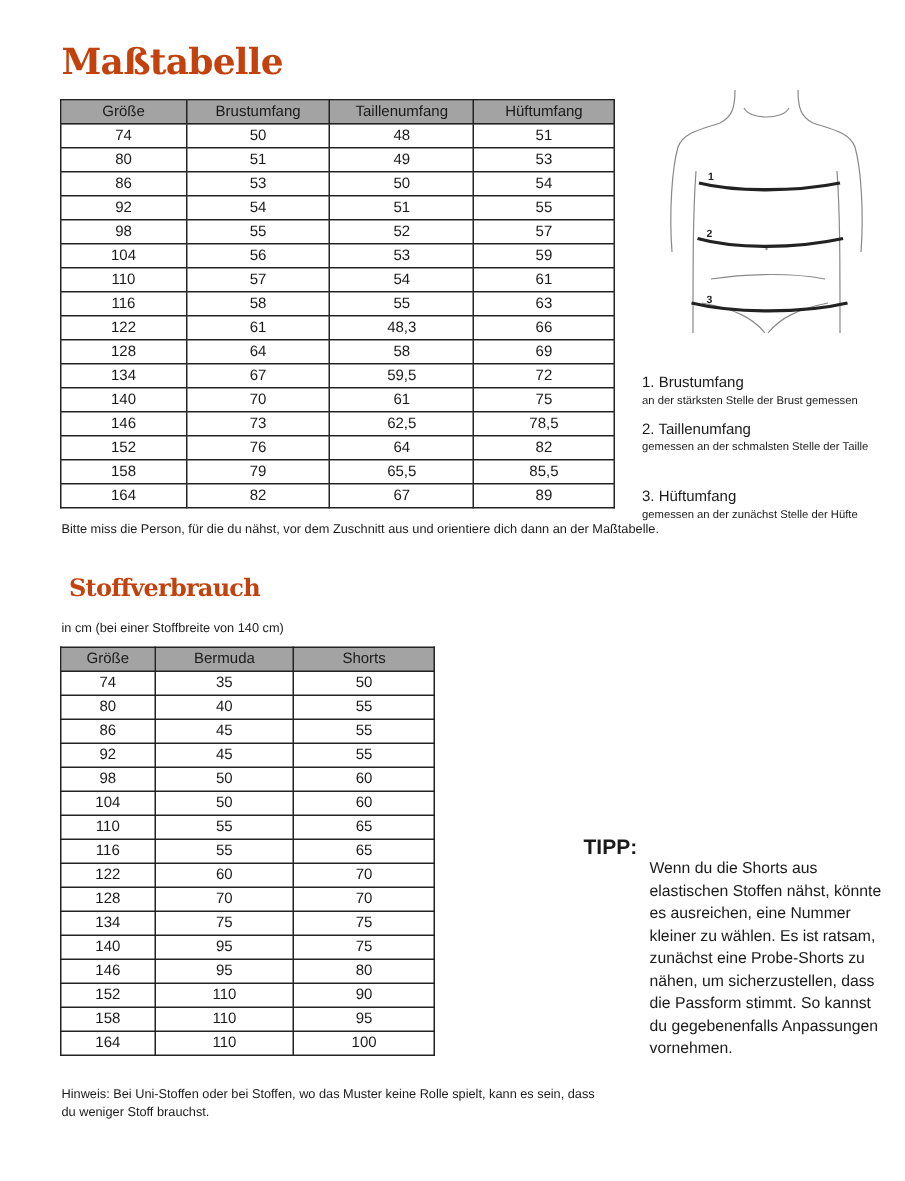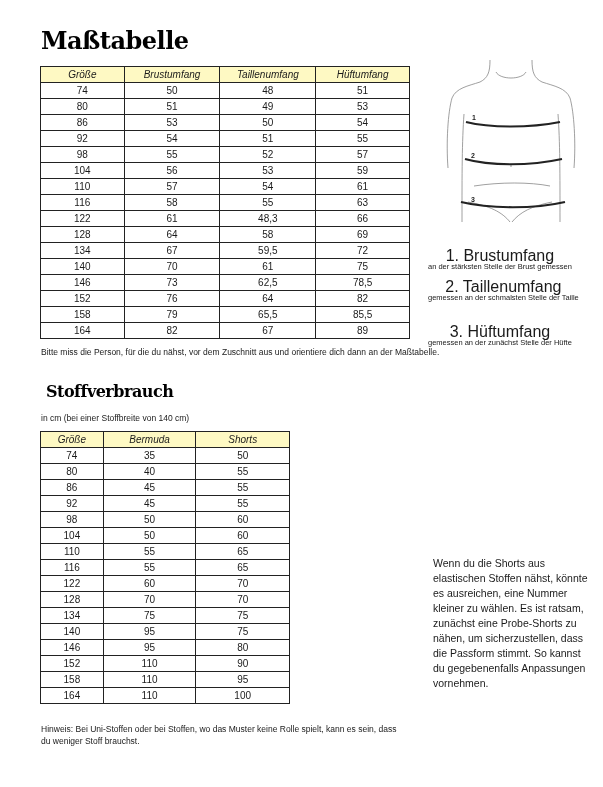--- a/index.html
+++ b/index.html
@@ -1,34 +1,34 @@
 <!DOCTYPE html>
 <html><head>
 <meta charset="utf-8">
 <style>
   html, body { margin:0; padding:0; background:#ffffff; }
   body { width:603px; height:787px; position:relative; overflow:hidden;
          font-family:"Liberation Sans", sans-serif; color:#1a1a1a; }
   .title { position:absolute; font-family:"DejaVu Serif", serif; font-weight:bold;
-           color:#000000; letter-spacing:-0.5px; }
+           color:#c2410c; letter-spacing:-0.5px; }
   #t1 { left:41px; top:26px; font-size:24px; }
   #t2 { left:46px; top:382px; font-size:16px; }
   table { position:absolute; border-collapse:collapse; font-size:10px; }
   table th, table td { border:1px solid #222; text-align:center; padding:0; height:15px; font-weight:normal; }
-  table th { background:#fef9c3;font-style:italic; }
+  table th { background:#a3a3a3; }
   #tbl1 { left:40px; top:66px; width:370px; }
   #tbl1 col.c1 { width:84px; } #tbl1 col.c2 { width:96px; } #tbl1 col.c3 { width:96px; } #tbl1 col.c4 { width:94px; }
   #tbl2 { left:40px; top:431px; width:250px; }
   #tbl2 col.c1 { width:63px; } #tbl2 col.c2 { width:93px; } #tbl2 col.c3 { width:94px; }
   .note { position:absolute; font-size:8.5px; line-height:12px; }
   #note1 { left:41px; top:346px; }
   #subtitle2 { left:41px; top:412px; font-size:8.5px; }
   #note2 { left:41px; top:723px; width:360px; }
   .legend { position:absolute; left:428px; font-size:8.5px; line-height:10px; }
-  .legend .h { font-size:16px; line-height:12px;text-align:center; }
+  .legend .h { font-size:10px; line-height:12px; }
   .legend .s { font-size:7.5px; }
   #leg1 { top:250px; } #leg2 { top:281px; } #leg3 { top:326px; }
   #figure { position:absolute; left:440px; top:52px; width:150px; height:180px; }
   #tipp { position:absolute; left:389px; top:556px; width:200px; }
   #tipp .th { font-size:14px; font-weight:bold; line-height:16px; }
   #tipp .tb { font-size:10.5px; line-height:15px;margin-left:44px; }
 </style>
 </head>
 <body>
 
@@ -281,14 +281,15 @@
         <td>164</td>
         <td>110</td>
         <td>100</td>
       </tr>
     </tbody>
 </table>
 
 <div class="note" id="note2">Hinweis: Bei Uni-Stoffen oder bei Stoffen, wo das Muster keine Rolle spielt, kann es sein, dass du weniger Stoff brauchst.</div>
 
 <div id="tipp">
+  <div class="th">TIPP:</div>
   <div class="tb">Wenn du die Shorts aus elastischen Stoffen nähst, könnte es ausreichen, eine Nummer kleiner zu wählen. Es ist ratsam, zunächst eine Probe-Shorts zu nähen, um sicherzustellen, dass die Passform stimmt. So kannst du gegebenenfalls Anpassungen vornehmen.</div>
 </div>
 
 </body></html>

